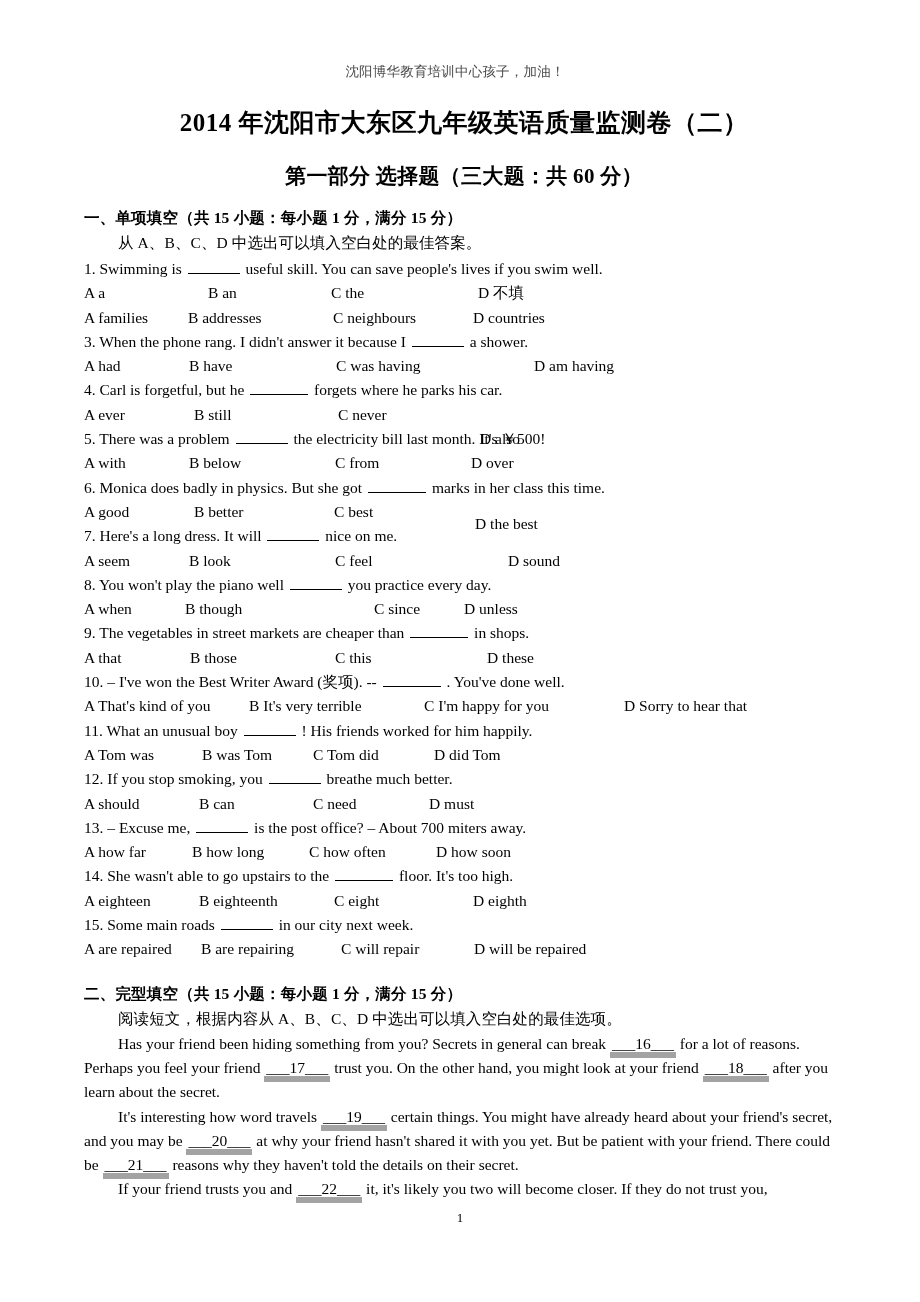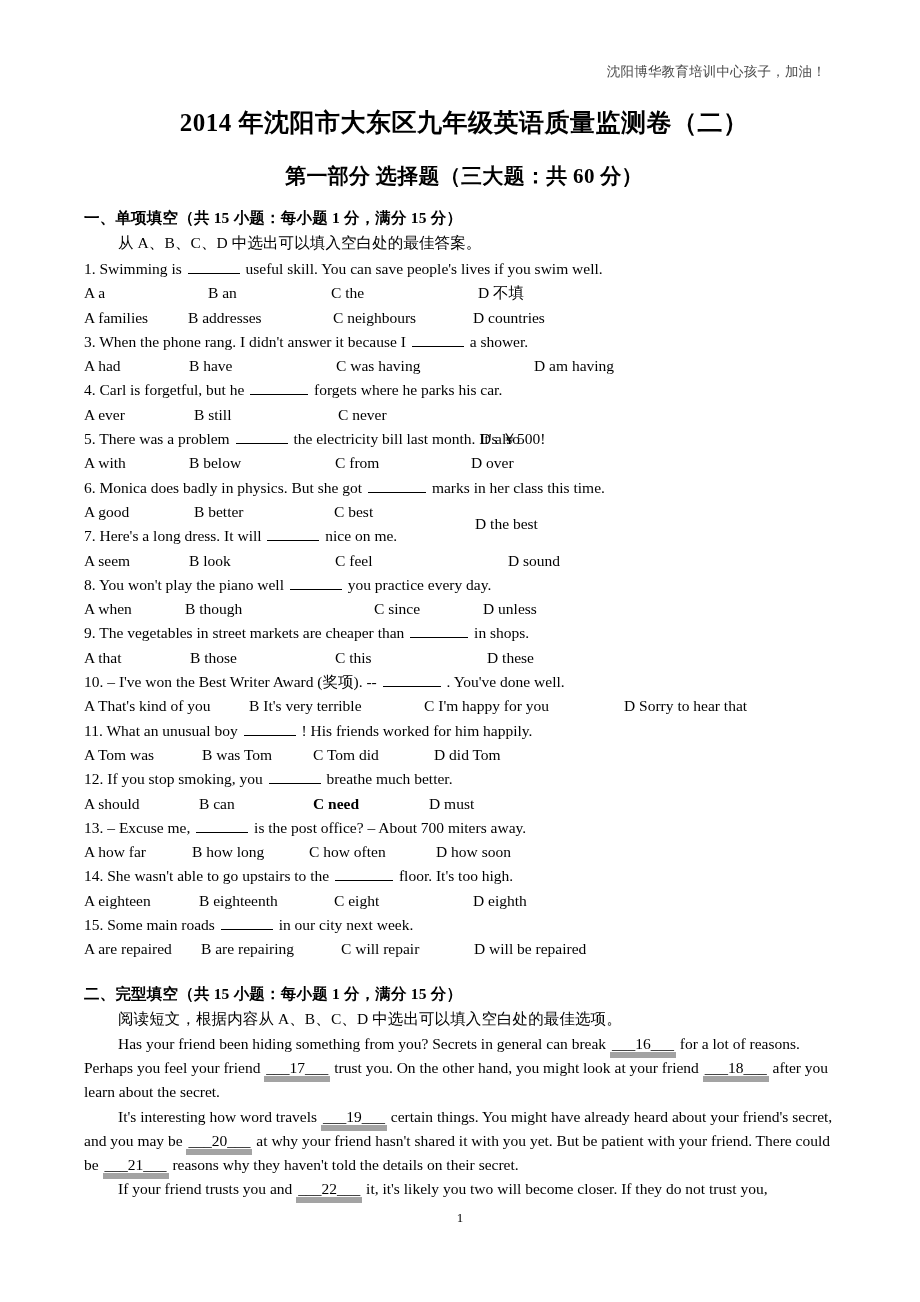--- a/index.html
+++ b/index.html
@@ -22,21 +22,21 @@
   .content {
     position: absolute;
     left: 84px;
     top: 0;
     width: 760px;
   }
 
   
   .runhead {
     display: flex;
-    justify-content: flex-end;
+    justify-content: center;
     align-items: baseline;
     font-size: 13.5px;
     color: #4a4a4a;
     padding-top: 63px;
     letter-spacing: 0.2px;
   }
   .runhead-left { white-space: nowrap; }
   .runhead-right { white-space: nowrap; padding-right: 18px; }
 
   
@@ -208,21 +208,21 @@
             <span class="opt" style="left: 251px;">C feel</span>
             <span class="opt" style="left: 386px; margin-left: 38px;">D sound</span>
           </div>
         </div>
         <div class="q-item">
           <div class="q-stem"><span>8. You won't play the piano well </span><span class="blank b-md"></span><span> you practice every day.</span></div>
           <div class="q-opts">
             <span class="opt" style="left: 0px;">A when</span>
             <span class="opt" style="left: 101px;">B though</span>
             <span class="opt" style="left: 290px;">C since</span>
-            <span class="opt" style="left: 399px;">D unless</span>
+            <span class="opt" style="left: 380px;">D unless</span>
           </div>
         </div>
         <div class="q-item">
           <div class="q-stem"><span>9. The vegetables in street markets are cheaper than </span><span class="blank b-lg"></span><span> in shops.</span></div>
           <div class="q-opts">
             <span class="opt" style="left: 0px;">A that</span>
             <span class="opt" style="left: 106px;">B those</span>
             <span class="opt" style="left: 251px;">C this</span>
             <span class="opt" style="left: 403px;">D these</span>
           </div>
@@ -243,21 +243,21 @@
             <span class="opt" style="left: 118px;">B was Tom</span>
             <span class="opt" style="left: 229px;">C Tom did</span>
             <span class="opt" style="left: 350px;">D did Tom</span>
           </div>
         </div>
         <div class="q-item">
           <div class="q-stem"><span>12. If you stop smoking, you </span><span class="blank b-md"></span><span> breathe much better.</span></div>
           <div class="q-opts">
             <span class="opt" style="left: 0px;">A should</span>
             <span class="opt" style="left: 115px;">B can</span>
-            <span class="opt" style="left: 229px; font-weight: bold;">C need</span>
+            <span class="opt" style="left: 229px;">C need</span>
             <span class="opt" style="left: 345px;">D must</span>
           </div>
         </div>
         <div class="q-item">
           <div class="q-stem"><span>13. – Excuse me, </span><span class="blank b-md"></span><span> is the post office?   – About 700 miters away.</span></div>
           <div class="q-opts">
             <span class="opt" style="left: 0px;">A how far</span>
             <span class="opt" style="left: 108px;">B how long</span>
             <span class="opt" style="left: 225px;">C how often</span>
             <span class="opt" style="left: 352px;">D how soon</span>

